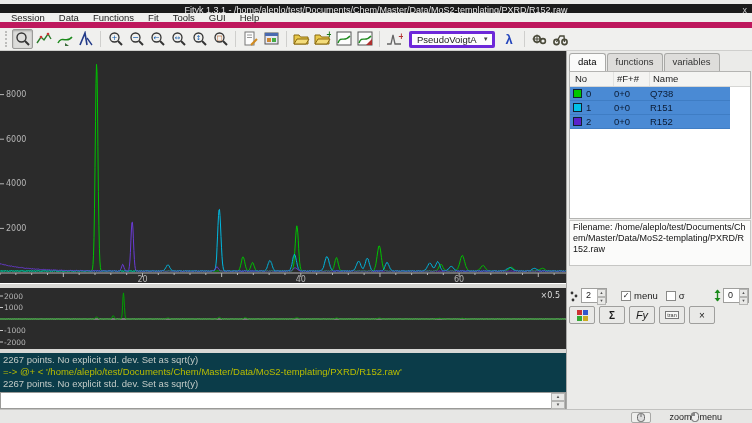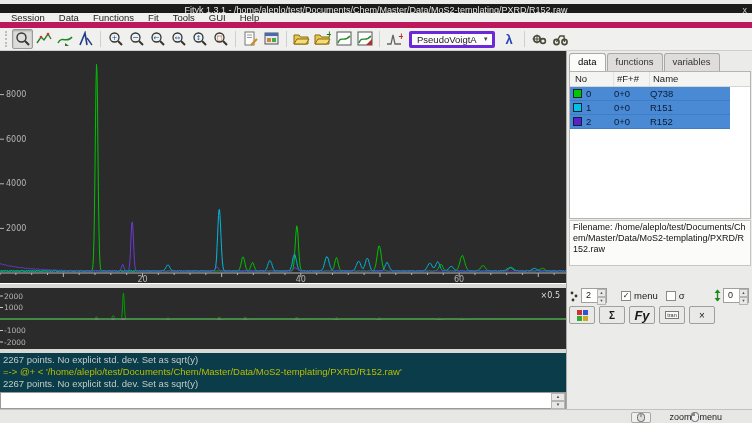--- a/index.html
+++ b/index.html
@@ -440,21 +440,21 @@
             <i style="background:#cc3333;"></i>
             <i style="background:#3355cc;"></i>
             <i style="background:#33aa33;"></i>
             <i style="background:#ccaa22;"></i>
           </span>
       </div>
       <div class="pbtn">
           <b>Σ</b>
         </div>
       <div class="pbtn">
-          <i style="font-size:13px;font-weight:bold;">Fy</i>
+          <i style="font-size:11px;">Fy</i>
         </div>
       <div class="pbtn">
           <span class="tran">tran</span>
         </div>
       <div class="pbtn">
           <span>×</span>
         </div>
     </div>
   </div>
 </div>

